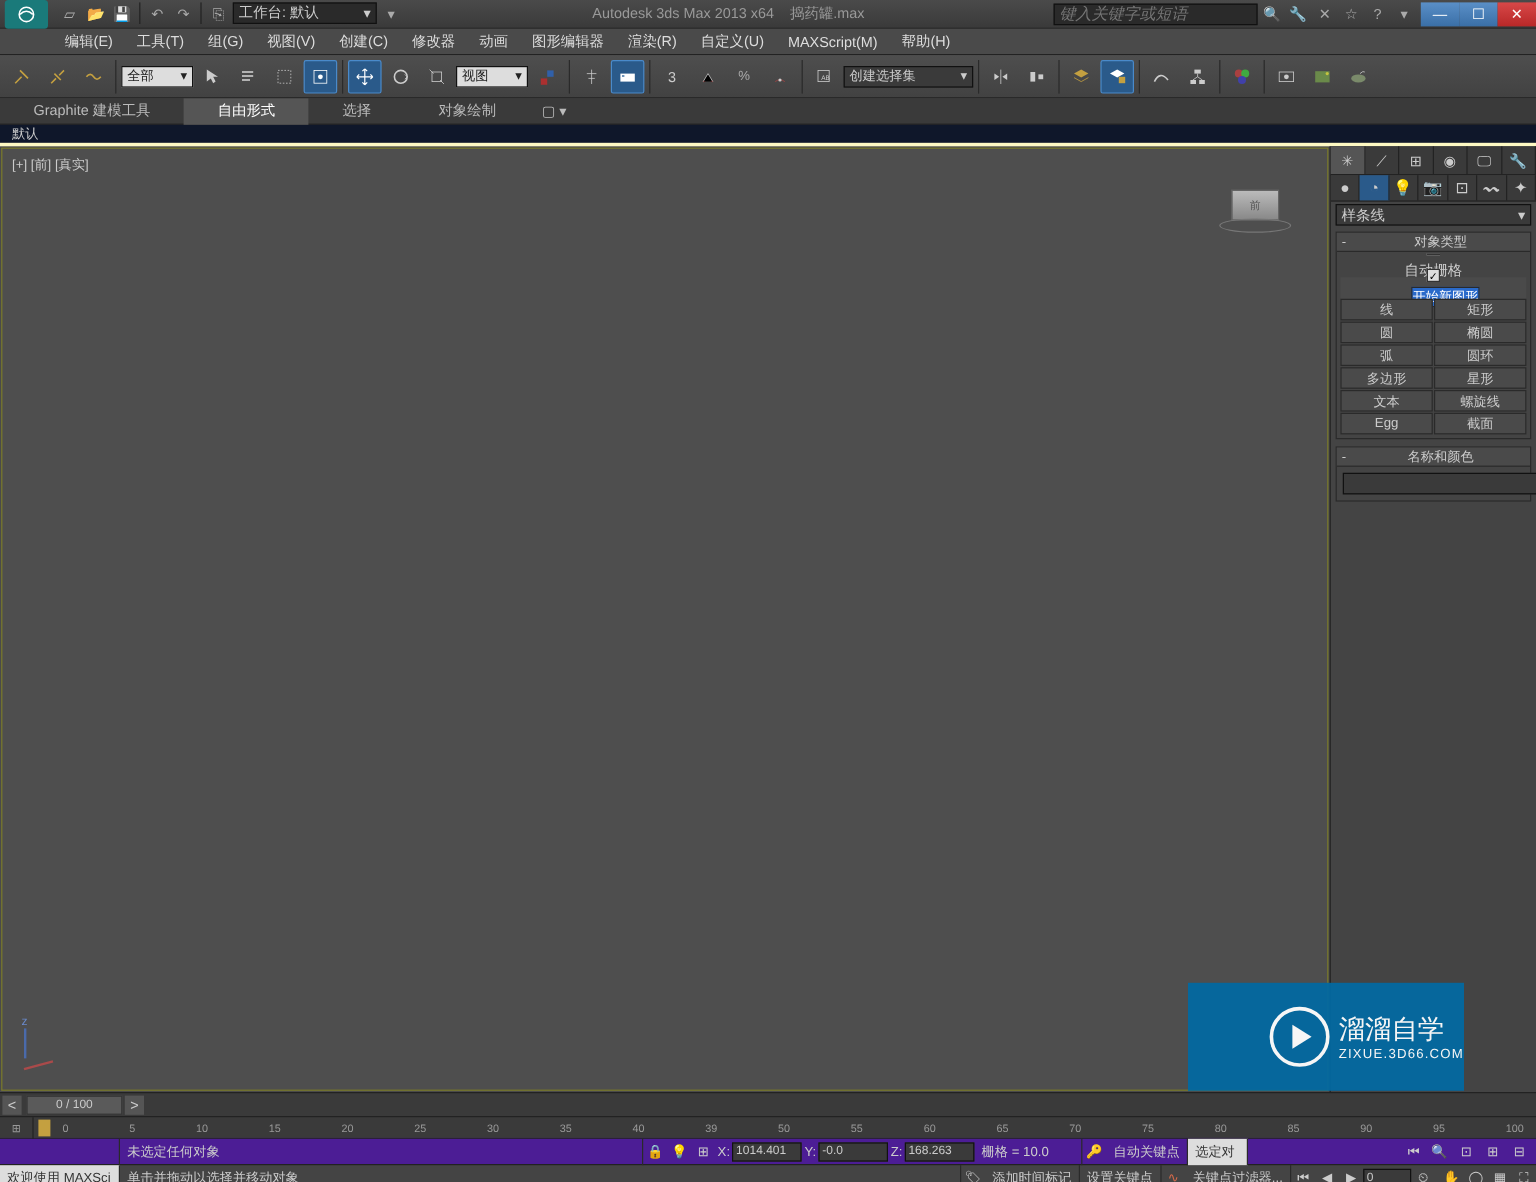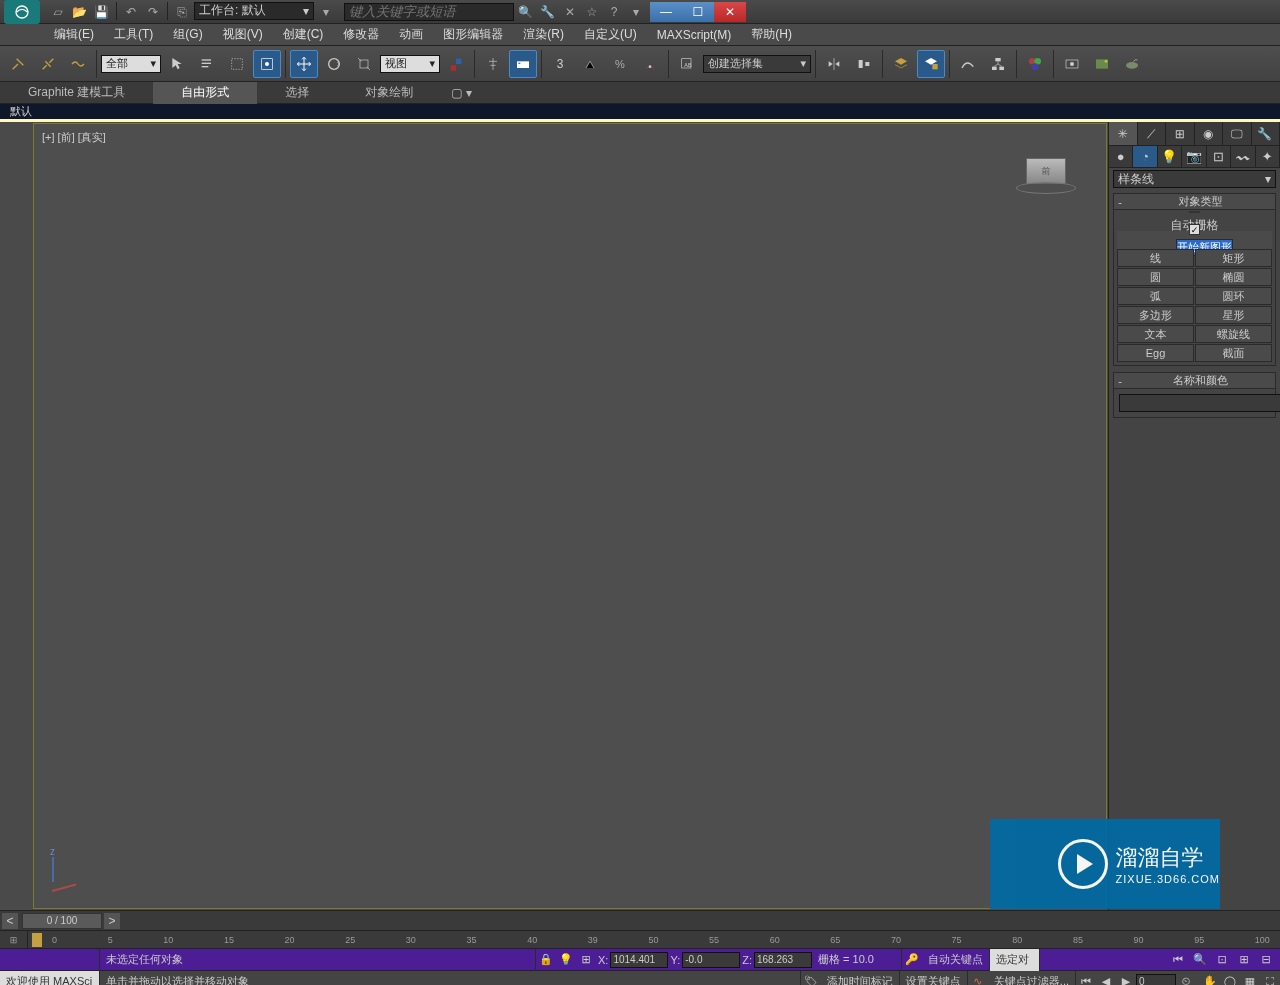--- a/index.html
+++ b/index.html
@@ -24,21 +24,21 @@
 .toolbar { height:36px; background:linear-gradient(#4e4e4e,#424242); display:flex; align-items:center; border-bottom:1px solid #222; padding:0 4px; gap:2px; }
 .tb-btn { width:28px; height:28px; display:flex; align-items:center; justify-content:center; color:#aaa; cursor:pointer; border:1px solid transparent; border-radius:2px; }
 .tb-btn.active { background:#2a5a8a; border-color:#4a8aca; }
 .tb-sep { width:1px; height:28px; background:#2a2a2a; margin:0 2px; }
 .tb-dd { background:#ddd; color:#222; border:1px solid #111; height:18px; padding:0 4px; display:flex; align-items:center; justify-content:space-between; font-size:11px; }
 .ribbon-tabs { height:22px; background:#3a3a3a; display:flex; align-items:center; border-bottom:1px solid #222; }
 .ribbon-tab { padding:0 28px; height:22px; display:flex; align-items:center; color:#bbb; cursor:pointer; }
 .ribbon-tab.active { background:#555; color:#fff; }
 .ribbon-sub { height:18px; background:#0f172a; border-bottom:3px solid #fef9c3; display:flex; align-items:flex-start; }
 .ribbon-sub-item { padding:0 10px; color:#ccc; font-size:11px; }
-.main-area { display:flex; height:788px;padding-left:32px; }
+.main-area { display:flex; height:788px; }
 .viewport { flex:1; background:#4e4e4e; border:1px solid #7a7a2a; position:relative; margin:1px; }
 .vp-label { position:absolute; top:6px; left:8px; color:#ccc; font-size:11px; }
 .viewcube { position:absolute; top:30px; right:30px; width:60px; height:40px; }
 .vc-face { width:40px; height:26px; background:linear-gradient(#bbb,#888); border:1px solid #666; position:absolute; top:4px; left:10px; display:flex; align-items:center; justify-content:center; color:#555; font-size:9px; transform:perspective(100px); }
 .vc-ring { position:absolute; bottom:0; left:0; width:60px; height:12px; border:1px solid #777; border-radius:50%; }
 .axis-gizmo { position:absolute; bottom:16px; left:18px; width:40px; height:40px; }
 .axis-z { position:absolute; bottom:10px; left:0; width:2px; height:25px; background:#4a6aaa; }
 .axis-zl { position:absolute; bottom:35px; left:-2px; color:#6a8aca; font-size:10px; }
 .axis-x { position:absolute; bottom:0; left:0; width:25px; height:2px; background:#aa4a4a; transform:rotate(-15deg); transform-origin:left; }
 .command-panel { width:172px; background:#444; border-left:1px solid #222; display:flex; flex-direction:column; }
@@ -100,20 +100,23 @@
     <div class="qat-btn">↶</div>
     <div class="qat-btn">↷</div>
     <div class="qat-sep"></div>
     <div class="qat-btn">⎘</div>
     <div class="workspace-dd">
       <span>工作台: 默认</span>
         <span>▾</span>
     </div>
     <div class="qat-btn">▾</div>
   </div>
+  <div class="title-text">
+    <span>Autodesk 3ds Max  2013 x64</span>&nbsp;&nbsp;&nbsp;&nbsp;<span>捣药罐.max</span>
+  </div>
   <div class="infocenter">
     <input class="search-box" placeholder="键入关键字或短语" style="">
     <div class="ic-btn">🔍</div>
     <div class="ic-btn">🔧</div>
     <div class="ic-btn">✕</div>
     <div class="ic-btn">☆</div>
     <div class="ic-btn">?</div>
     <div class="ic-btn">▾</div>
   </div>
   <div class="win-controls">

